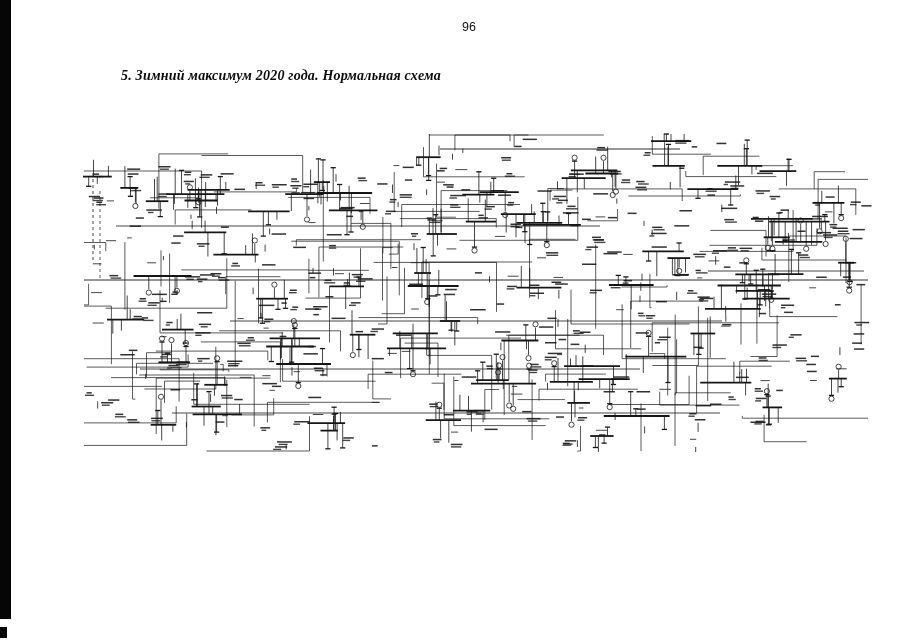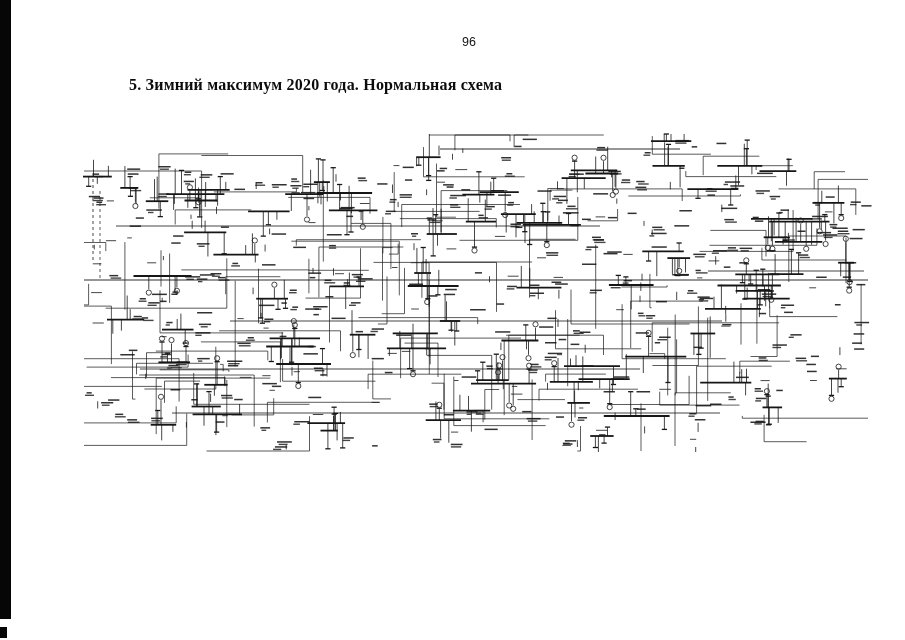--- a/index.html
+++ b/index.html
@@ -14,33 +14,34 @@
     position:absolute;left:0;top:0;
     width:11px;height:619px;
     background:#060606;
   }
   .binding-mark{
     position:absolute;left:0;top:627px;
     width:7px;height:11px;
     background:#060606;
   }
   .page-number{
-    position:absolute;left:449px;top:35px;
+    position:absolute;left:449px;top:20px;
     width:40px;text-align:center;
     font-size:12.5px;color:#141414;
     font-family:"Liberation Sans", sans-serif;
   }
   .heading{
     position:absolute;left:117px;top:64px;
-    margin:12px;
-    font-size:16px;font-weight:700;
+    margin:4px;
+    font-size:14px;font-weight:700;
     color:#0c0c0c;
     letter-spacing:.2px;
     font-family:"Liberation Serif", serif;
     white-space:nowrap;
+    font-style:italic;
   }
   .schematic{
     position:absolute;left:80px;top:131px;
   }
 </style>
 </head>
 <body>
 
 <div class="page">
 

